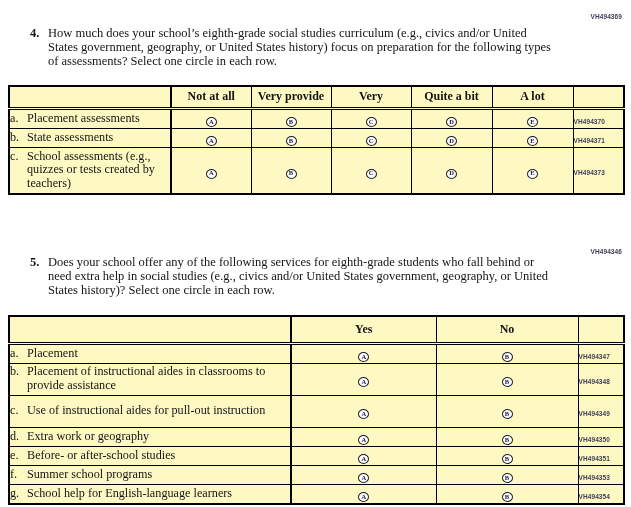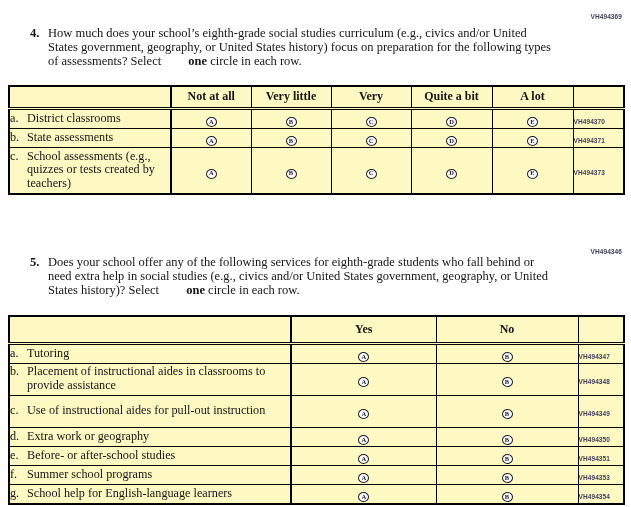--- a/index.html
+++ b/index.html
@@ -21,21 +21,21 @@
   .vhcode.floating { position: absolute; right: 9px; }
   #q4-code { top: 13px; }
   #q5-code { top: 248px; }
 
   
   .question { position: absolute; left: 30px; display: flex; }
   #q4-question { top: 26px; }
   #q5-question { top: 255px; }
   .qnum { font-weight: bold; font-size: 12.5px; width: 18px; flex: none; line-height: 14.2px; }
   .qtext { width: 506px; font-size: 12.5px; line-height: 14.2px; }
-  .qtext b { font-weight: bold; margin-left: 24px; }
+  .qtext b { font-weight: normal; }
 
   
   table.grid {
     position: absolute; left: 8px;
     border-collapse: collapse; table-layout: fixed;
     width: 615px; background: #fef9c3;
   }
   #table4 { top: 85px; }
   #table5 { top: 315px; }
   table.grid th, table.grid td { border: 1px solid #000; padding: 0; }
@@ -82,33 +82,33 @@
         <col style="width:80px">
         <col style="width:80px">
         <col style="width:81px">
         <col style="width:81px">
         <col style="width:51px">
     </colgroup>
     <thead>
         <tr>
           <th class="label-head"></th>
           <th>Not at all</th>
-          <th>Very little</th>
+          <th>Very provide</th>
           <th>Very</th>
           <th>Quite a bit</th>
           <th>A lot</th>
           <th></th>
         </tr>
       </thead>
     <tbody>
         <tr class="lines1">
           <td class="label-cell">
             <div class="label-flex">
               <span class="row-prefix">a.</span>
-              <span class="row-text">District classrooms</span>
+              <span class="row-text">Placement assessments</span>
             </div>
           </td>
           <td class="opt-cell"><span class="circle">A</span></td>
           <td class="opt-cell"><span class="circle">B</span></td>
           <td class="opt-cell"><span class="circle">C</span></td>
           <td class="opt-cell"><span class="circle">D</span></td>
           <td class="opt-cell"><span class="circle">E</span></td>
           <td class="code-cell"><span class="vhcode">VH494370</span></td>
         </tr>
         <tr class="lines1">
@@ -162,21 +162,21 @@
           <th>Yes</th>
           <th>No</th>
           <th></th>
         </tr>
       </thead>
     <tbody>
         <tr class="lines1">
           <td class="label-cell">
             <div class="label-flex">
               <span class="row-prefix">a.</span>
-              <span class="row-text">Tutoring</span>
+              <span class="row-text">Placement</span>
             </div>
           </td>
           <td class="opt-cell"><span class="circle">A</span></td>
           <td class="opt-cell"><span class="circle">B</span></td>
           <td class="code-cell"><span class="vhcode">VH494347</span></td>
         </tr>
         <tr class="lines2">
           <td class="label-cell">
             <div class="label-flex">
               <span class="row-prefix">b.</span>

